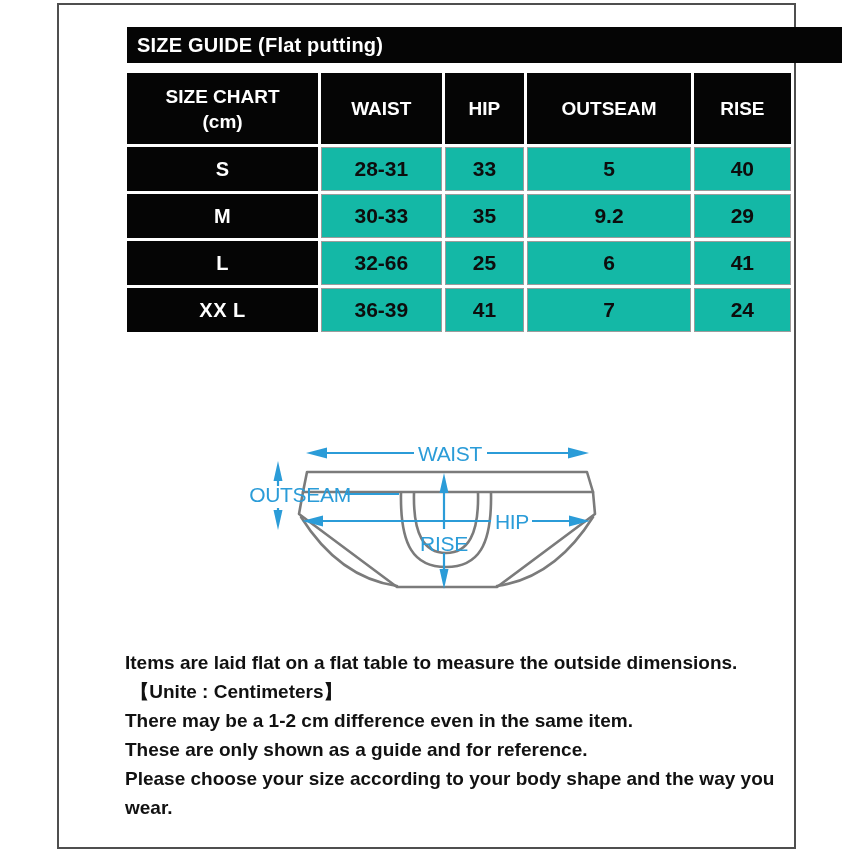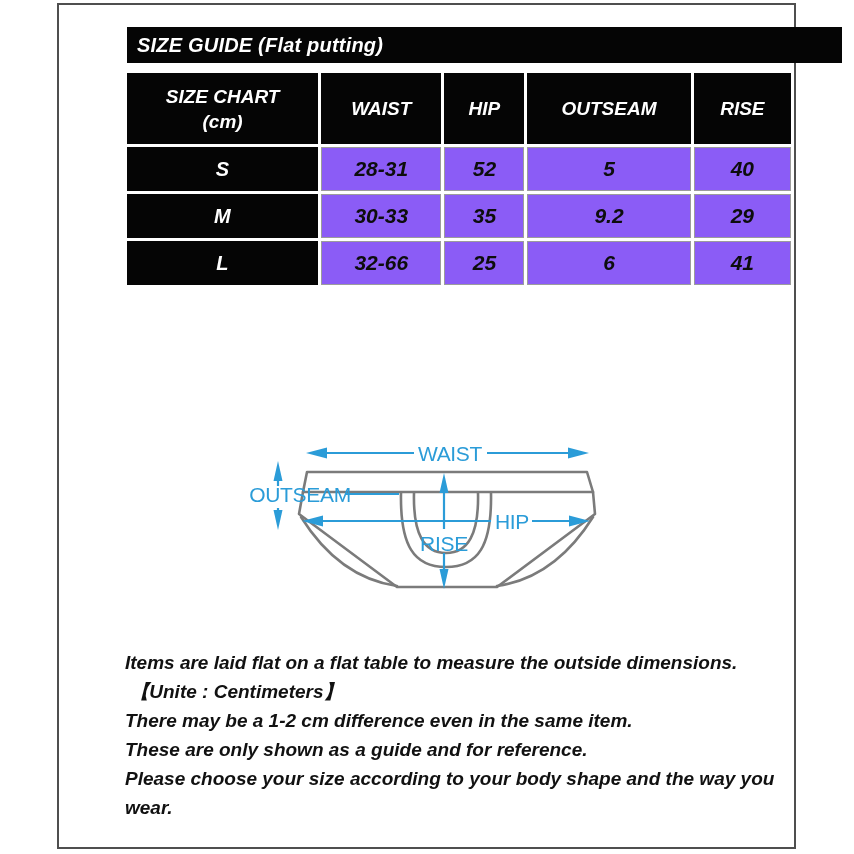--- a/index.html
+++ b/index.html
@@ -6,40 +6,40 @@
     --accent:#2B9CD8;
     --outline:#7B7B7B;
   }
   html,body{margin:0;padding:0;background:#fff;}
   .canvas{
     position:relative;width:854px;height:854px;background:#fff;overflow:hidden;
     font-family:"Liberation Sans","DejaVu Sans",sans-serif;
   }
   .sheet{
     position:absolute;left:57px;top:3px;width:739px;height:846px;
-    border:2px solid #4f4f4f;background:#fff;box-sizing:border-box;font-style:italic;
+    border:2px solid #4f4f4f;background:#fff;box-sizing:border-box;
   }
   .title-bar{
     position:absolute;left:68px;top:22px;width:715px;height:36px;
     background:#050505;color:#fff;font-size:20px;font-weight:bold;
     line-height:36px;padding-left:10px;box-sizing:border-box;letter-spacing:.2px;
   }
   table.size-table{
     position:absolute;left:65px;top:65px;
     border-collapse:separate;border-spacing:3px;
     table-layout:fixed;
   }
   table.size-table th,table.size-table td{
     text-align:center;vertical-align:middle;font-weight:bold;padding:0;
   }
   .c1{width:207px;} .c2{width:128px;} .c3{width:86px;} .c4{width:172px;} .c5{width:104px;}
   tr.hdr th{height:71px;background:#050505;color:#fff;font-size:19px;line-height:25px;}
   tr.data{height:44px;}
   tr.data th{background:#050505;color:#fff;font-size:20px;letter-spacing:.5px;}
-  tr.data td{background:#8b5cf6;border:1px solid #9c9c9c;color:#0d0d0d;font-size:21px;}
+  tr.data td{background:#14b8a6;border:1px solid #9c9c9c;color:#0d0d0d;font-size:21px;}
   svg.diagram{position:absolute;left:0;top:0;pointer-events:none;}
   .g{stroke:var(--outline);stroke-width:2.6;fill:none;stroke-linejoin:round;stroke-linecap:round;}
   .b{stroke:var(--accent);stroke-width:2.2;fill:none;}
   .bh{fill:var(--accent);stroke:none;}
   .bt{fill:var(--accent);font-family:"Liberation Sans","DejaVu Sans",sans-serif;
       font-size:21px;letter-spacing:-0.3px;text-anchor:middle;}
   .notes{
     position:absolute;left:66px;top:643px;width:732px;
     font-size:19px;font-weight:bold;color:#111;line-height:29px;
   }
@@ -63,37 +63,44 @@
           <div>(cm)</div>
         </th>
         <th class="c2">WAIST</th>
         <th class="c3">HIP</th>
         <th class="c4">OUTSEAM</th>
         <th class="c5">RISE</th>
       </tr>
       <tr class="data">
         <th>S</th>
         <td>28-31</td>
-        <td>52</td>
+        <td>33</td>
         <td>5</td>
         <td>40</td>
       </tr>
       <tr class="data">
         <th>M</th>
         <td>30-33</td>
         <td>35</td>
         <td>9.2</td>
         <td>29</td>
       </tr>
       <tr class="data">
         <th>L</th>
         <td>32-66</td>
         <td>25</td>
         <td>6</td>
         <td>41</td>
+      </tr>
+      <tr class="data">
+        <th>XX L</th>
+        <td>36-39</td>
+        <td>41</td>
+        <td>7</td>
+        <td>24</td>
       </tr>
     </tbody>
       </table>
 
     <div class="notes">
       <div>Items are laid flat on a flat table to measure the outside dimensions.</div>
       <div> 【Unite : Centimeters】</div>
       <div>There may be a 1-2 cm difference even in the same item.</div>
       <div>These are only shown as a guide and for reference.</div>
       <div>Please choose your size according to your body shape and the way you</div>

